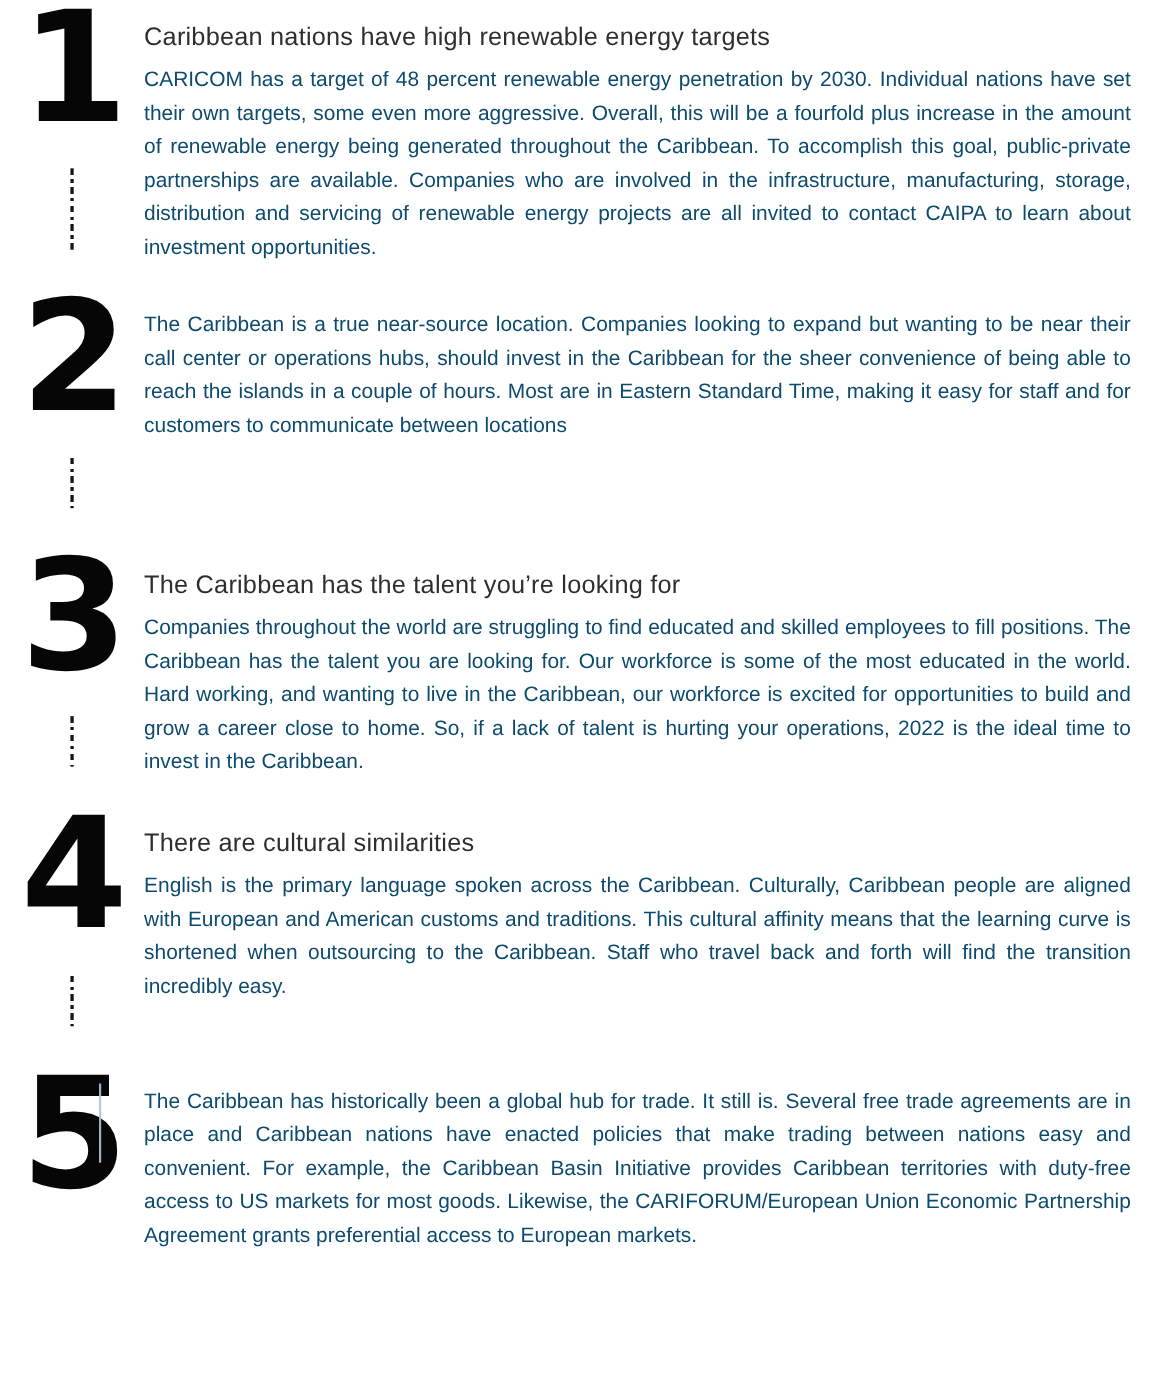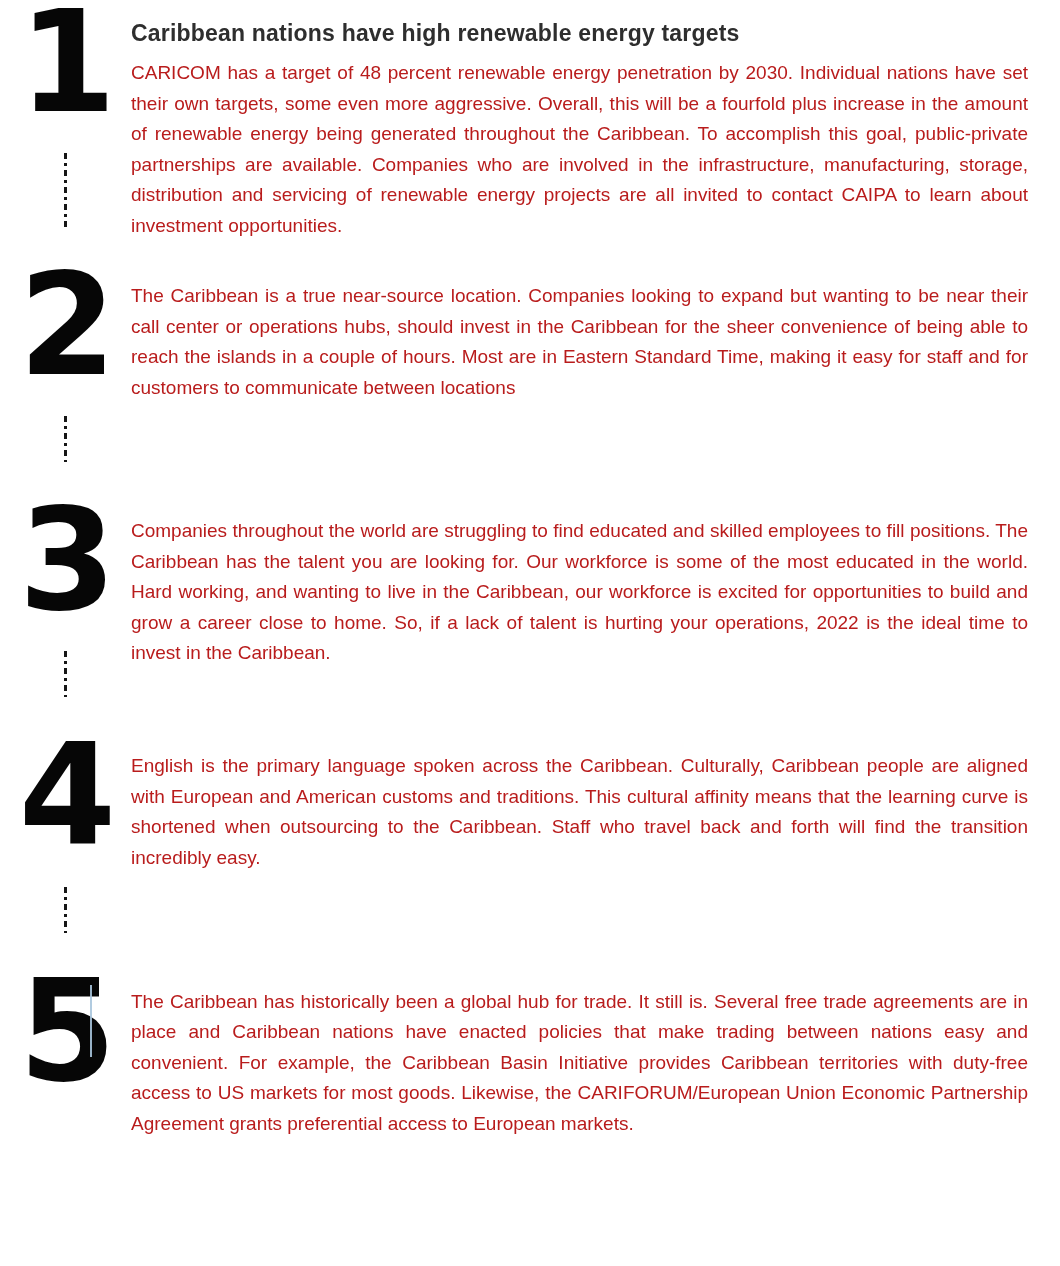--- a/index.html
+++ b/index.html
@@ -66,30 +66,30 @@
   }
   .content {
     flex: 1 1 auto;
     padding-top: 10px;
     min-width: 0;
   }
   .heading {
     margin: 0 0 10px 0;
     font-size: 23px;
     line-height: 30px;
-    font-weight: 700;
+    font-weight: 400;
     color: #2e2e2e;
     letter-spacing: 0.2px;
   }
   .body-text {
     margin: 0;
     font-size: 19px;
     line-height: 30.5px;
     text-align: justify;
-    color: #b91c1c;
+    color: #0c4a6e;
   }
 </style>
 </head>
 <body>
 
 <div class="list">
 
   <div class="item">
     <div class="num-col">
       <div class="digit">1</div>
@@ -110,30 +110,32 @@
       <p class="body-text">The Caribbean is a true near-source location. Companies looking to expand but wanting to be near their call center or operations hubs, should invest in the Caribbean for the sheer convenience of being able to reach the islands in a couple of hours. Most are in Eastern Standard Time, making it easy for staff and for customers to communicate between locations</p>
     </div>
   </div>
 
   <div class="item">
     <div class="num-col">
       <div class="digit">3</div>
       <div class="connector"></div>
     </div>
     <div class="content">
+      <h2 class="heading">The Caribbean has the talent you’re looking for</h2>
       <p class="body-text">Companies throughout the world are struggling to find educated and skilled employees to fill positions. The Caribbean has the talent you are looking for. Our workforce is some of the most educated in the world. Hard working, and wanting to live in the Caribbean, our workforce is excited for opportunities to build and grow a career close to home. So, if a lack of talent is hurting your operations, 2022 is the ideal time to invest in the Caribbean.</p>
     </div>
   </div>
 
   <div class="item">
     <div class="num-col">
       <div class="digit">4</div>
       <div class="connector"></div>
     </div>
     <div class="content">
+      <h2 class="heading">There are cultural similarities</h2>
       <p class="body-text">English is the primary language spoken across the Caribbean. Culturally, Caribbean people are aligned with European and American customs and traditions. This cultural affinity means that the learning curve is shortened when outsourcing to the Caribbean. Staff who travel back and forth will find the transition incredibly easy.</p>
     </div>
   </div>
 
   <div class="item">
     <div class="num-col">
       <div class="digit">5</div>
       <div class="artifact-line"></div>
     </div>
     <div class="content">

